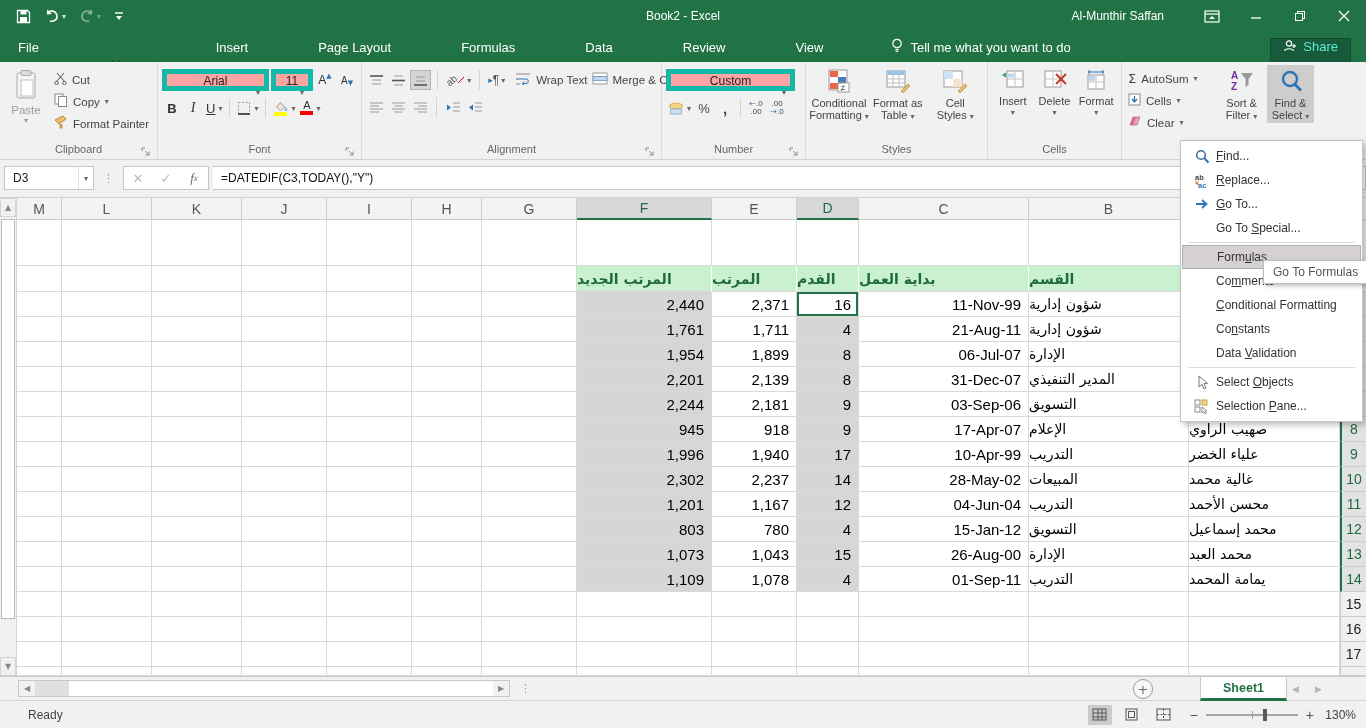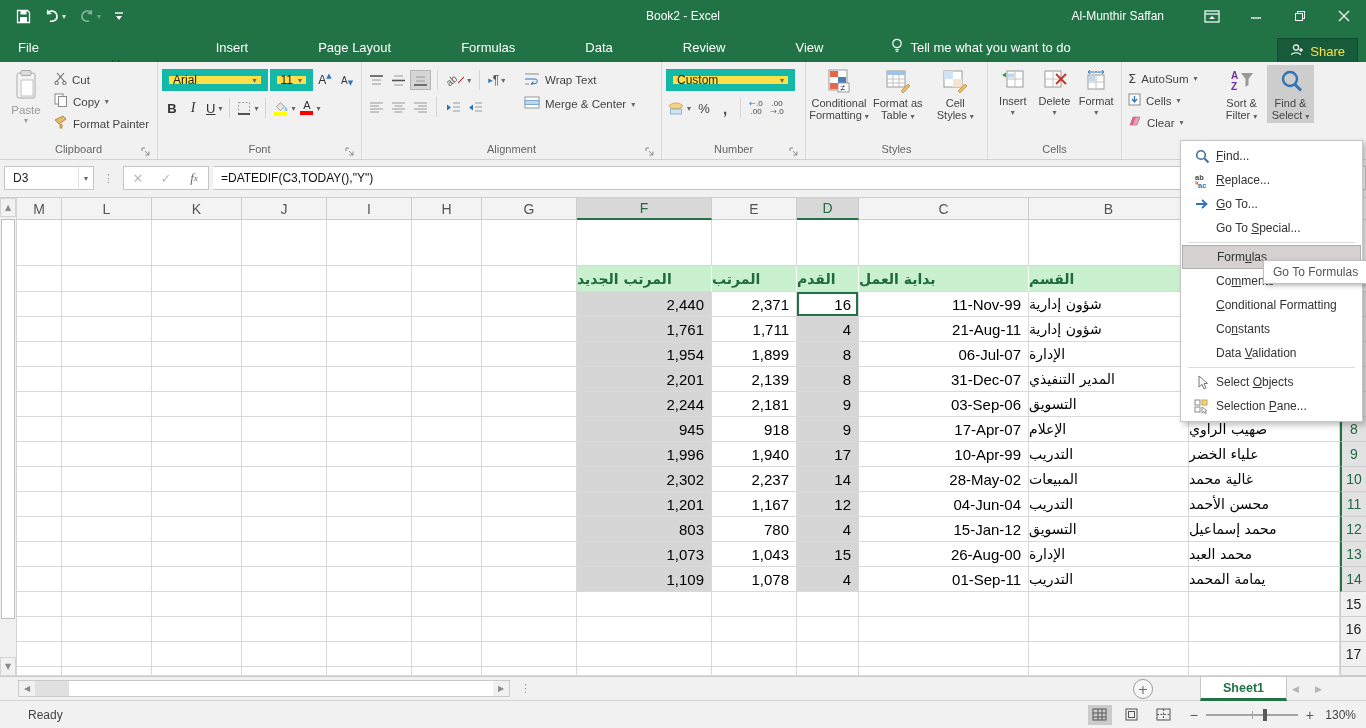--- a/index.html
+++ b/index.html
@@ -22,52 +22,52 @@
   .restore-glyph span{position:absolute;width:8px;height:8px;border:1px solid #fff;}
   .restore-glyph span:first-child{top:0;right:0;}
   .restore-glyph span:last-child{bottom:0;left:0;background:#217346;}
 
   
   .tabrow{height:30px;background:#217346;display:flex;align-items:stretch;color:#fff;position:relative;gap:38px;}
   .rtab{padding:0 16px;display:flex;align-items:center;font-size:13px;cursor:pointer;}
   .rtab.file{padding:0 18px;}
   .rtab.active{background:#f1f1f1;color:#14532d;margin-top:32px;}
   .tellme{display:flex;align-items:center;gap:7px;padding:0 14px;font-size:13px;cursor:pointer;}
-  .share-btn{position:absolute;right:8px;top:6px;height:26px;background:#175b3a;border:1px solid #0f4c2e;display:flex;align-items:center;gap:6px;padding:0 12px;font-size:13px;color:#fde047;cursor:pointer;}
+  .share-btn{position:absolute;right:15px;top:6px;height:26px;background:#175b3a;border:1px solid #0f4c2e;display:flex;gap:6px;padding:0 12px;font-size:13px;color:#5eead4;cursor:pointer;}
 
   
   .ribbon{height:98px;background:#f1f1f1;border-bottom:1px solid #d2d2d2;display:flex;align-items:stretch;position:relative;}
   .rgroup{position:relative;border-right:1px solid #dadada;display:flex;flex-direction:column;padding:3px 4px 0 4px;}
   .rbody{flex:1;display:flex;align-items:flex-start;}
   .glabel{height:17px;font-size:11px;color:#666;text-align:center;line-height:15px;position:relative;}
   .launcher{position:absolute;right:2px;bottom:3px;width:10px;height:10px;cursor:pointer;}
   .car{font-family:"DejaVu Sans",sans-serif;font-size:8px;color:#666;}
   .btn-lbl{font-size:11.5px;color:#444;white-space:nowrap;}
 
   .paste{width:44px;display:flex;flex-direction:column;align-items:center;padding-top:4px;cursor:pointer;}
   .paste .btn-lbl{color:#9a9a9a;margin-top:2px;text-align:center;}
   .smallstack{display:flex;flex-direction:column;justify-content:flex-start;gap:5px;padding:6px 0 0 6px;}
   .sbtn{display:flex;align-items:center;gap:5px;cursor:pointer;height:17px;}
 
-  .combo{background:#fde047;border:7px solid #14b8a6;height:22px;display:flex;align-items:center;padding:0 4px;font-size:12px;color:#222;cursor:pointer;}
+  .combo{background:#fca5a5;border:5px solid #14b8a6;height:22px;display:flex;align-items:center;padding:0 4px;font-size:12px;color:#222;cursor:pointer;flex-direction:column;}
   .combo .car{margin-left:auto;padding-left:5px;}
   .fontrow{display:flex;gap:2px;align-items:center;}
   .togrow{display:flex;gap:1px;align-items:center;margin-top:7px;}
   .tog{min-width:20px;height:20px;display:flex;align-items:center;justify-content:center;cursor:pointer;padding:0 2px;}
   .tog.sel{background:#d5d5d5;border:1px solid #b5b5b5;}
   .vsep{width:1px;height:20px;background:#d5d5d5;margin:0 4px;}
   .bold-b{font-weight:bold;font-size:13px;color:#333;}
   .ital-i{font-style:italic;font-family:"Liberation Serif",serif;font-size:14px;color:#333;}
   .und-u{font-size:13px;text-decoration:underline;color:#333;}
   .colorbar{display:flex;flex-direction:column;align-items:center;line-height:10px;}
   .colorbar .bar{width:13px;height:4px;margin-top:1px;}
 
   .alcol{display:flex;flex-direction:column;gap:7px;padding-top:5px;}
   .alrow{display:flex;align-items:center;gap:2px;}
-  .alstack{display:flex;flex-direction:column;gap:4px;padding:5px 0 0 8px;}
+  .alstack{display:flex;flex-direction:row;gap:4px;padding:5px 0 0 8px;}
   .albtn{display:flex;align-items:center;gap:5px;cursor:pointer;height:20px;}
 
   .bigbtn{width:58px;display:flex;flex-direction:column;align-items:center;text-align:center;padding-top:4px;cursor:pointer;gap:1px;}
   .bigbtn .btn-lbl{font-size:11px;line-height:12px;}
   .bigbtn.pressed{background:#cdcdcd;}
   .cellsbtn{width:42px;}
   .edit-stack{display:flex;flex-direction:column;gap:5px;padding:5px 4px 0 2px;width:92px;}
 
   
   .fbar{height:38px;background:#f1f1f1;border-bottom:1px solid #cfcfcf;display:flex;align-items:center;padding:5px 0 6px 4px;}

